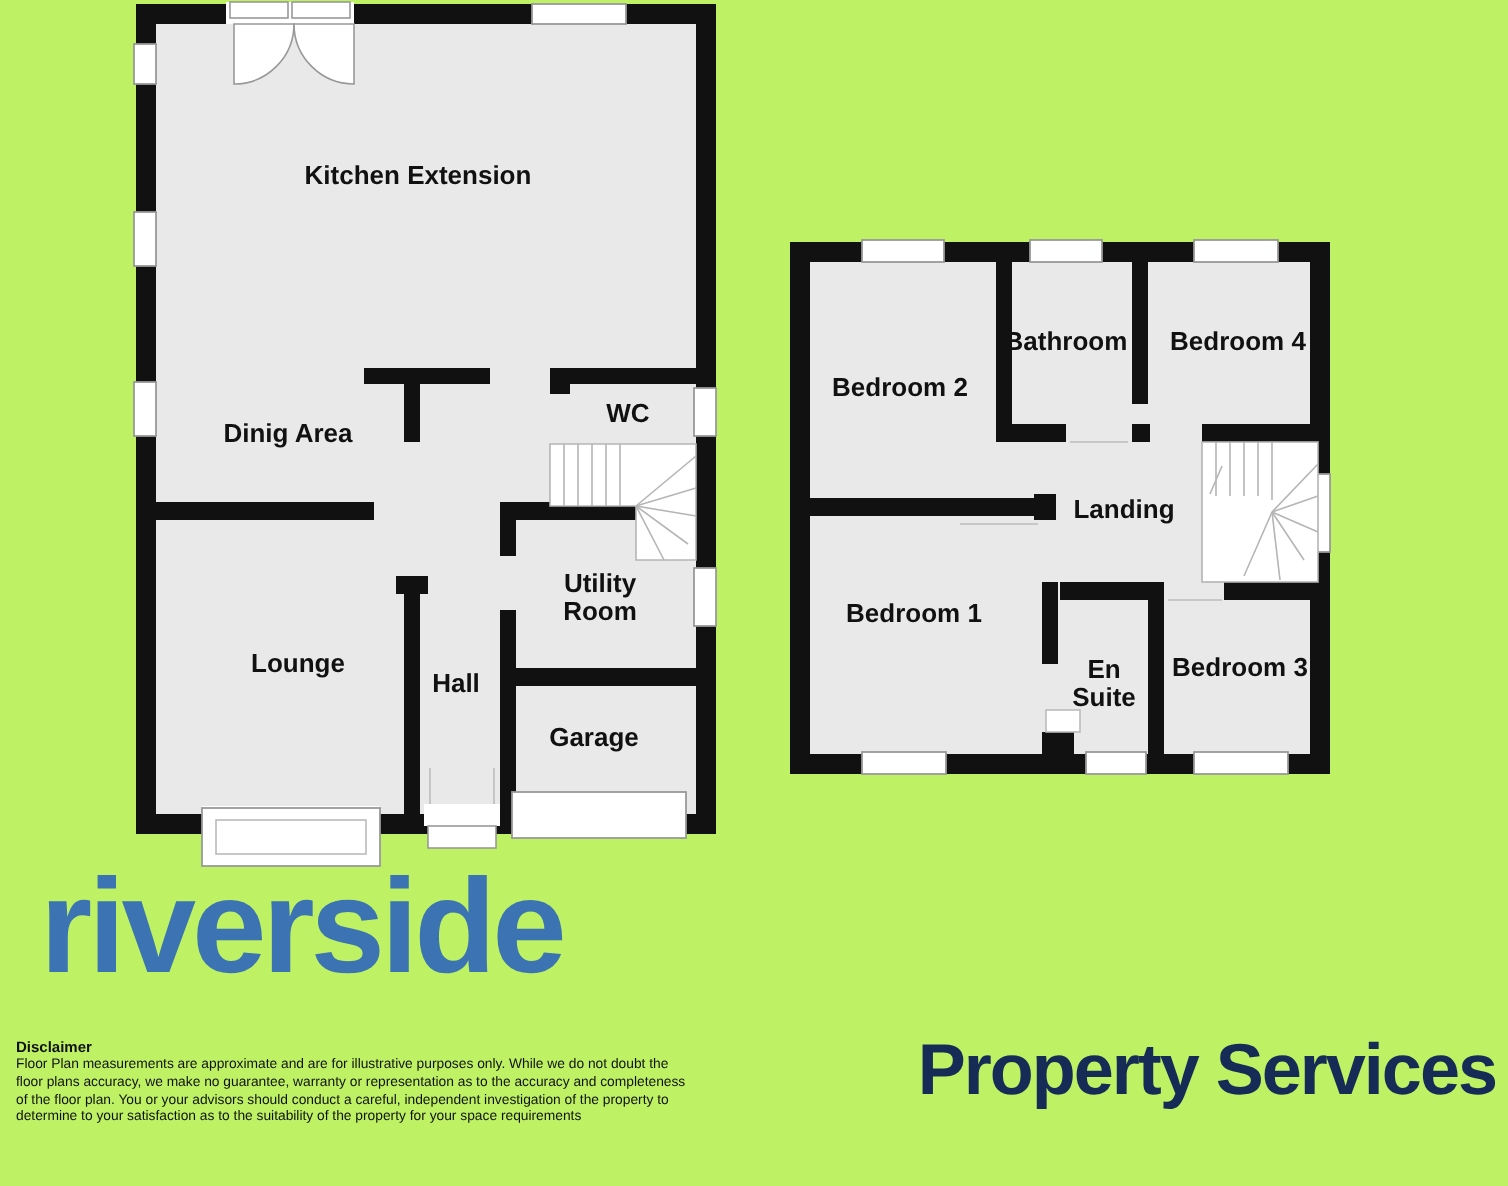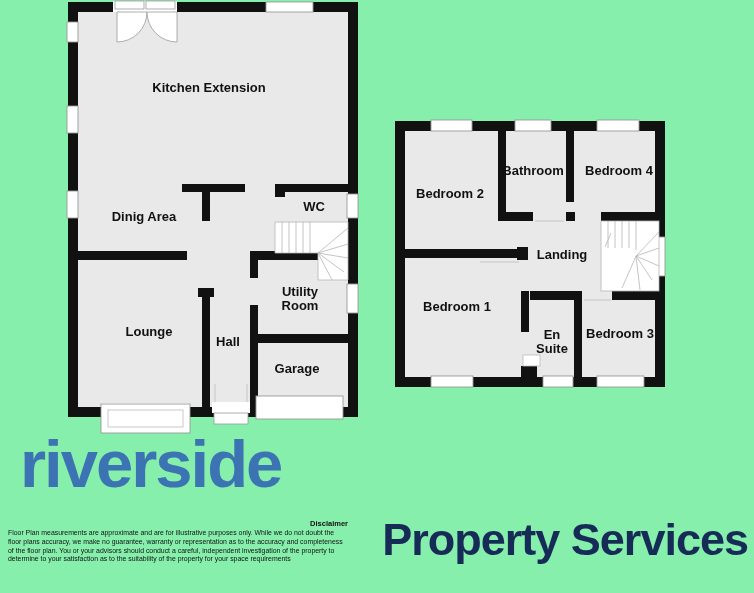--- a/index.html
+++ b/index.html
@@ -1,45 +1,45 @@
 <!DOCTYPE html>
 <html><head>
 <meta charset="utf-8">
 <style>
   html,body{margin:0;padding:0;background:#ffffff;}
   #canvas{
-    position:relative;width:754px;height:593px;background:#86efac;overflow:hidden;
+    position:relative;width:754px;height:593px;background:#bef264;overflow:hidden;
     font-family:"Liberation Sans", sans-serif;
   }
   svg text{
     font-family:"Liberation Sans", sans-serif;
     font-weight:bold;
     fill:#111;
   }
   .room-label{font-size:13px;}
   .brand-row{
     position:absolute;left:20px;top:430px;
     display:flex;gap:17px;align-items:baseline;white-space:nowrap;
   }
   .brand-word1{
     font-size:67px;font-weight:600;letter-spacing:-2px;line-height:1;
   }
   .brand-word2{
     font-size:67px;font-weight:700;letter-spacing:-1px;line-height:1;
   }
   .brand-line2{
     position:absolute;right:6px;top:514px;
-    font-size:45px;font-weight:700;letter-spacing:-1px;line-height:1.15;
+    font-size:36px;font-weight:700;letter-spacing:-1px;line-height:1.15;
     white-space:nowrap;
   }
   .disclaimer{
     position:absolute;left:8px;top:519px;width:340px;color:#111;
   }
   .disclaimer h4{
-    margin:0 0 1px 0;font-size:7.5px;font-weight:700;text-align:right;
+    margin:0 0 1px 0;font-size:7.5px;font-weight:700;
   }
   .disclaimer p{
     margin:0;font-size:6.9px;line-height:1.27;
   }
 </style>
 </head>
 <body>
 
 <div id="canvas">
 

